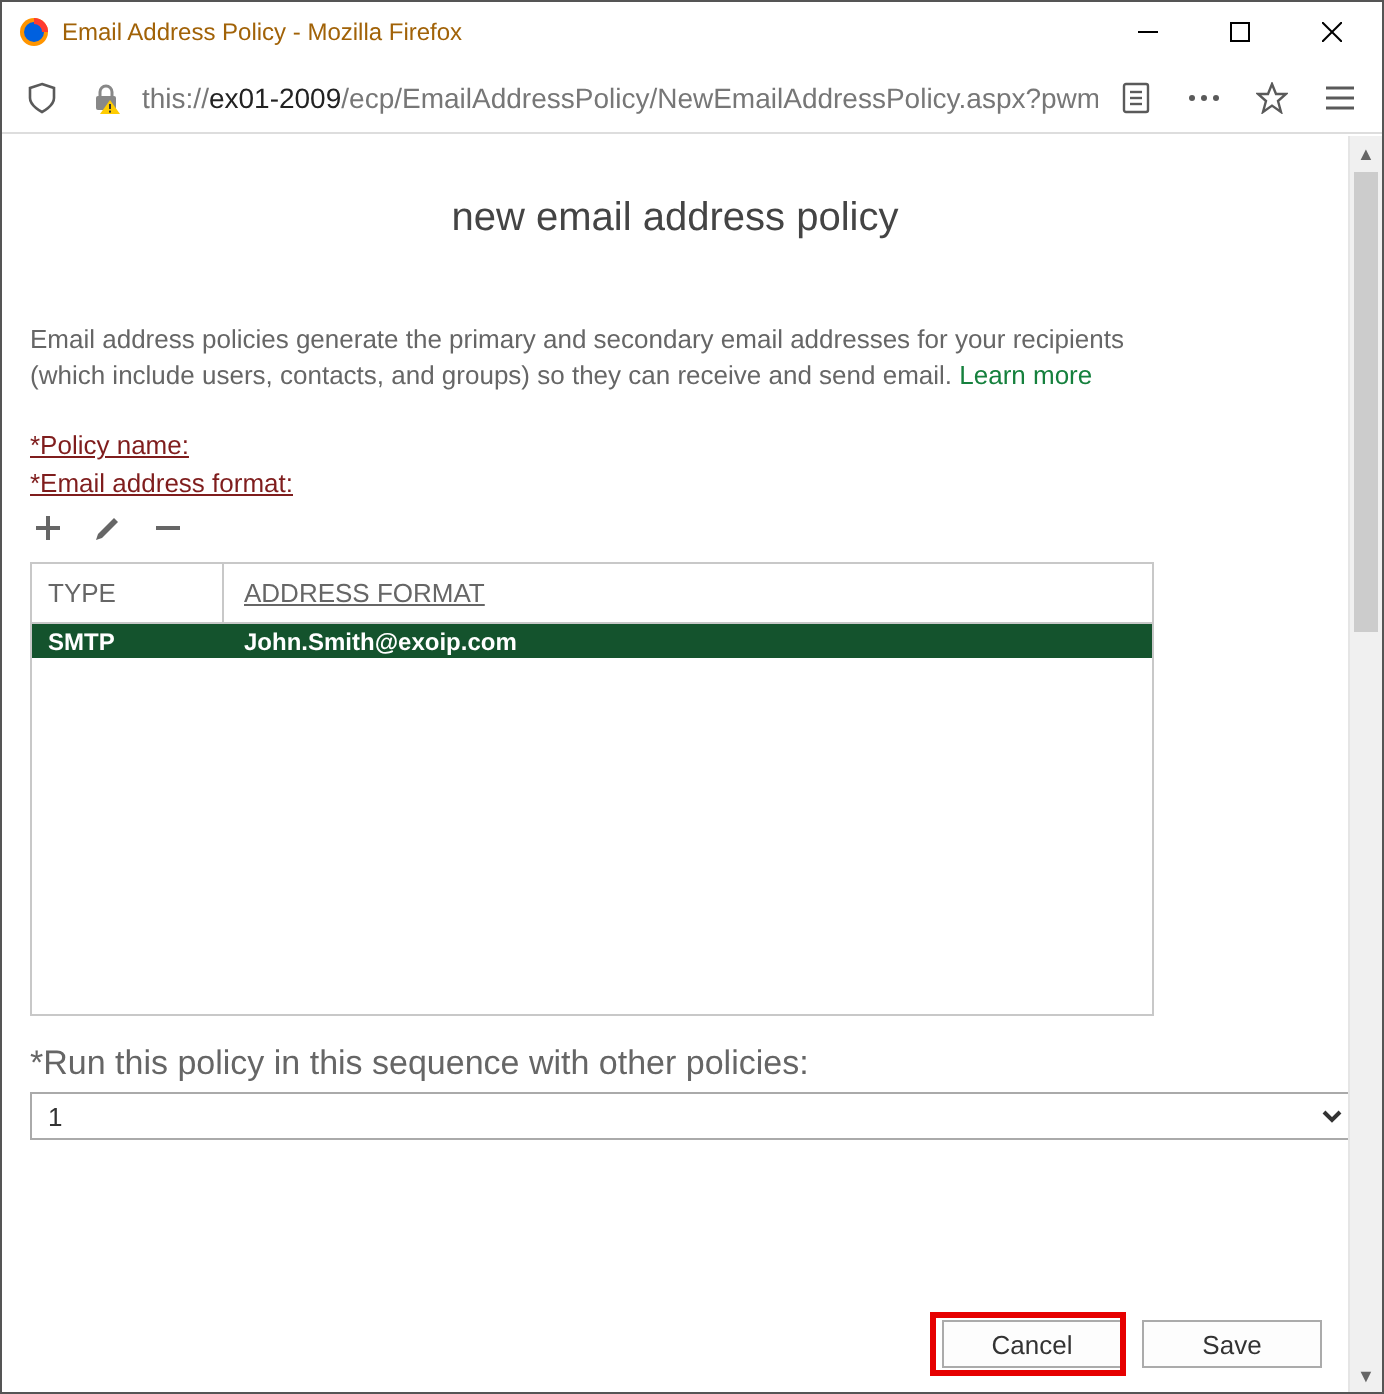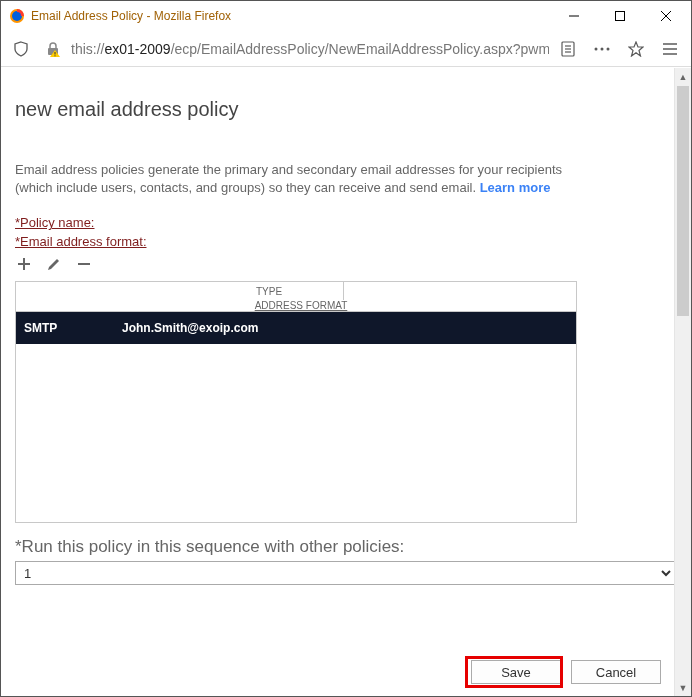--- a/index.html
+++ b/index.html
@@ -23,36 +23,36 @@
 
 
 .content-wrap { position: absolute; top: 67px; left: 0; right: 0; bottom: 0; display: flex; }
 .content { flex: 1; padding: 30px 14px 12px 14px; overflow: hidden; }
 .scrollbar-track { width: 17px; background: #f0f0f0; border-left: 1px solid #e5e5e5; position: relative; }
 .scrollbar-thumb { position: absolute; left: 2px; right: 2px; top: 18px; height: 230px; background: #ccc; }
 .scrollbar-arrow { position: absolute; left: 0; right: 0; height: 17px; display: flex; align-items: center; justify-content: center; color: #666; font-size: 9px; }
 .scrollbar-arrow.up { top: 0; }
 .scrollbar-arrow.down { bottom: 0; }
 
-.page-title { font-size: 20px; font-weight: 300; color: #444; margin-bottom: 40px; }
+.page-title { font-size: 20px; font-weight: 300; color: #444; margin-bottom: 40px; text-align: center; }
 .intro { font-size: 13px; color: #666; line-height: 1.4; max-width: 570px; margin-bottom: 18px; }
-.intro a { color: #3b82f6; text-decoration: none; font-weight: bold; }
+.intro a { color: #15803d; text-decoration: none; }
 
 .field-label { font-size: 13px; color: #7f1d1d; margin-bottom: 4px; text-decoration: underline; }
 .text-input { width: 562px; height: 26px; border: 1px solid #aaa; font-size: 13px; padding: 0 6px; margin-bottom: 18px; color: #333; }
 
 .toolbar { display: flex; gap: 12px; margin: 6px 0 8px 0; }
 .tool-btn { width: 18px; height: 18px; color: #666; display: flex; align-items: center; justify-content: center; cursor: pointer; }
 .tool-btn svg { width: 16px; height: 16px; }
 
 .grid { border: 1px solid #c8c8c8; width: 562px; }
-.grid-head { display: flex; height: 30px; align-items: center; font-size: 10px; color: #666; border-bottom: 1px solid #c8c8c8; flex-direction: column; }
+.grid-head { display: flex; height: 30px; align-items: center; font-size: 13px; color: #666; border-bottom: 1px solid #c8c8c8; }
 .col-type { width: 96px; padding-left: 8px; border-right: 1px solid #c8c8c8; height: 100%; display: flex; align-items: center; }
 .col-fmt { flex: 1; padding-left: 10px; height: 100%; display: flex; align-items: center; text-decoration: underline; }
-.grid-row { display: flex; height: 32px; align-items: center; background: #0f172a; color: #fff; font-size: 12px; font-weight: bold; }
+.grid-row { display: flex; height: 17px; align-items: center; background: #14532d; color: #fff; font-size: 12px; font-weight: bold; }
 .grid-row .cell-type { width: 96px; padding-left: 8px; }
 .grid-row .cell-fmt { flex: 1; padding-left: 10px; }
 .grid-body { height: 178px; background: #fff; }
 
 .seq-label { font-size: 17px; color: #666; margin-top: 14px; margin-bottom: 4px; }
 .select { width: 660px; height: 24px; border: 1px solid #aaa; font-size: 13px; padding: 0 4px; background: #fff; color: #333; }
 
 .buttons { position: absolute; right: 30px; bottom: 12px; display: flex; gap: 10px; }
 .btn { width: 90px; height: 24px; border: 1px solid #ababab; background: #fdfdfd; font-size: 13px; color: #333; cursor: pointer; }
 .save-highlight { position: absolute; border: 3px solid #e60000; width: 98px; height: 32px; right: 128px; bottom: 8px; pointer-events: none; }
@@ -184,16 +184,16 @@
   </div>
 
   <div class="scrollbar-track">
     <div class="scrollbar-arrow up">▲</div>
     <div class="scrollbar-thumb"></div>
     <div class="scrollbar-arrow down">▼</div>
   </div>
 </div>
 
 <div class="buttons">
+  <button class="btn">Cancel</button>
   <button class="btn">Save</button>
-  <button class="btn">Cancel</button>
 </div>
 <div class="save-highlight"></div>
 
 </body></html>

